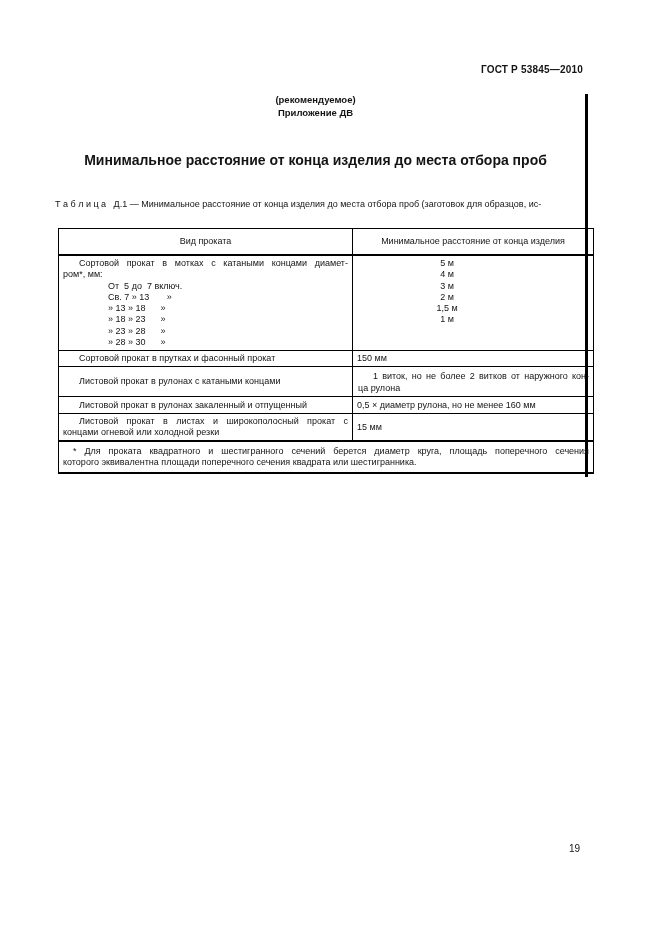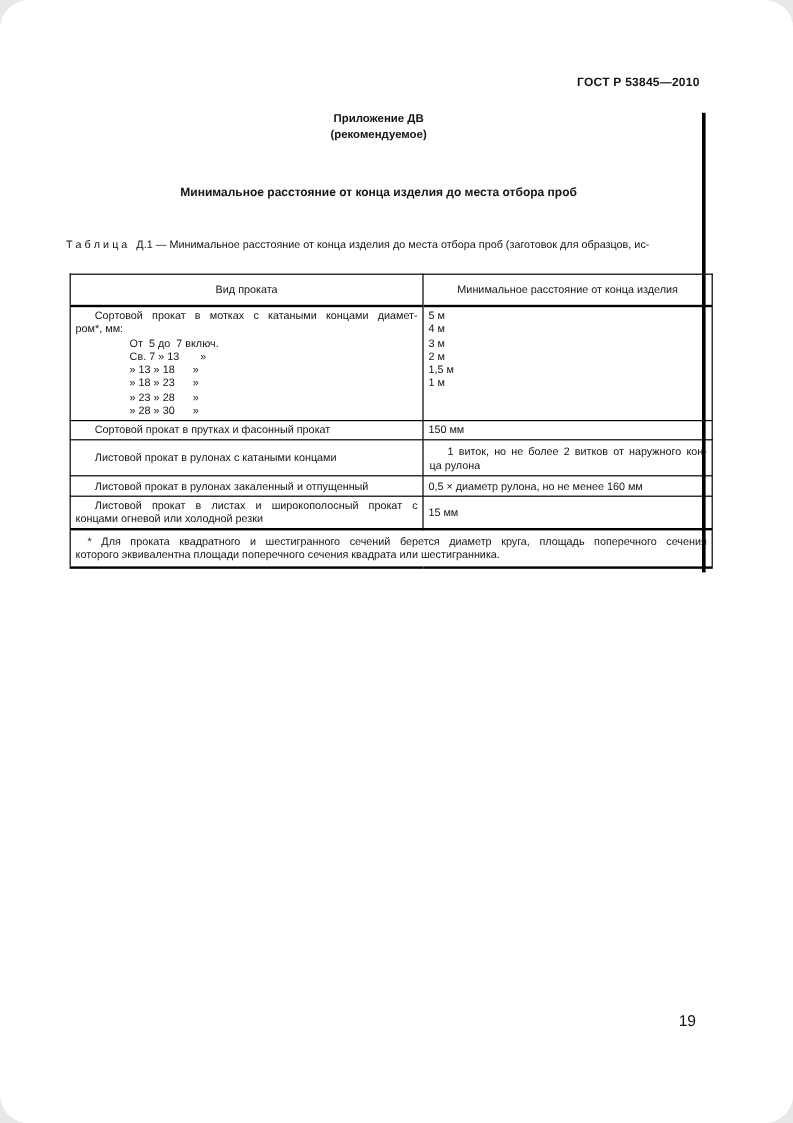--- a/index.html
+++ b/index.html
@@ -4,33 +4,32 @@
 <style>
   html,body { margin:0; padding:0; background:#e8e8e8; }
   .page {
     position:relative;
     width:661px; height:936px;
     margin:0 auto;
     background:#ffffff;
     font-family:"Liberation Sans","DejaVu Sans",sans-serif;
     color:#141414;
     overflow:hidden;
-    border-radius:24px;
   }
   .gost-num {
     position:absolute; top:64px; left:43px; width:540px;
     text-align:right; font-size:10px; font-weight:bold; letter-spacing:0.2px;
   }
   .appendix {
     position:absolute; top:93px; left:43px; width:545px;
     text-align:center; font-size:9.5px; font-weight:bold; line-height:13px;
   }
   .doc-title {
     position:absolute; top:154px; left:28px; width:575px;
-    text-align:center; font-size:10px; font-weight:bold; line-height:13.5px;
+    text-align:center; font-size:14px; font-weight:bold; line-height:13.5px;
   }
   .caption {
     position:absolute; top:199px; left:43px; width:535px;
     font-size:9px; line-height:11.5px;margin-left:12px;
   }
   .caption div { white-space:pre-wrap; }
 
   table.gost {
     position:absolute; top:228px; left:58px;
     width:535px; table-layout:fixed; border-collapse:collapse;
@@ -44,48 +43,48 @@
   table.gost thead th {
     border-bottom:2.5px solid #000; text-align:center; height:21px;
   }
   tr.group-row td { vertical-align:top; line-height:11.3px; }
   .jline { text-align:justify; text-align-last:justify; }
   .fl-indent { text-indent:16px; }
   .fn-indent { text-indent:10px; }
   .range-list { margin-left:45px; }
   .range { white-space:pre; }
   .val-col-pad { padding-top:23px; }
-  .val { width:180px; }
+  .val { width:180px; text-align:center; }
   .cell-center { text-align:left; }
   .vbottom { vertical-align:bottom; padding-bottom:3px; }
   .wrapval { line-height:12px; }
   .wrapval .l2 { padding-left:1px; }
   tr.footnote-row td { border-top:2px solid #000; vertical-align:middle; line-height:11.5px; }
 
   .change-bar {
     position:absolute; left:585px; top:94px; width:3px; height:383px;
     background:#000;
   }
   .page-num {
     position:absolute; top:843px; left:43px; width:537px;
-    text-align:right; font-size:13px;
+    text-align:right; font-size:10px;
   }
 </style>
 </head>
 <body>
 
 <div class="page">
 
   <div class="gost-num">ГОСТ Р 53845—2010</div>
 
   <div class="change-bar"></div>
 
   <div class="appendix">
+    <div>(рекомендуемое)</div>
     <div>Приложение ДВ</div>
-    <div>(рекомендуемое)</div>
   </div>
 
   <div class="doc-title">
     <div>Минимальное расстояние от конца изделия до места отбора проб</div>
   </div>
 
   <div class="caption">
     <div>Т а б л и ц а   Д.1 — Минимальное расстояние от конца изделия до места отбора проб (заготовок для образцов, ис-</div>
   </div>
 

